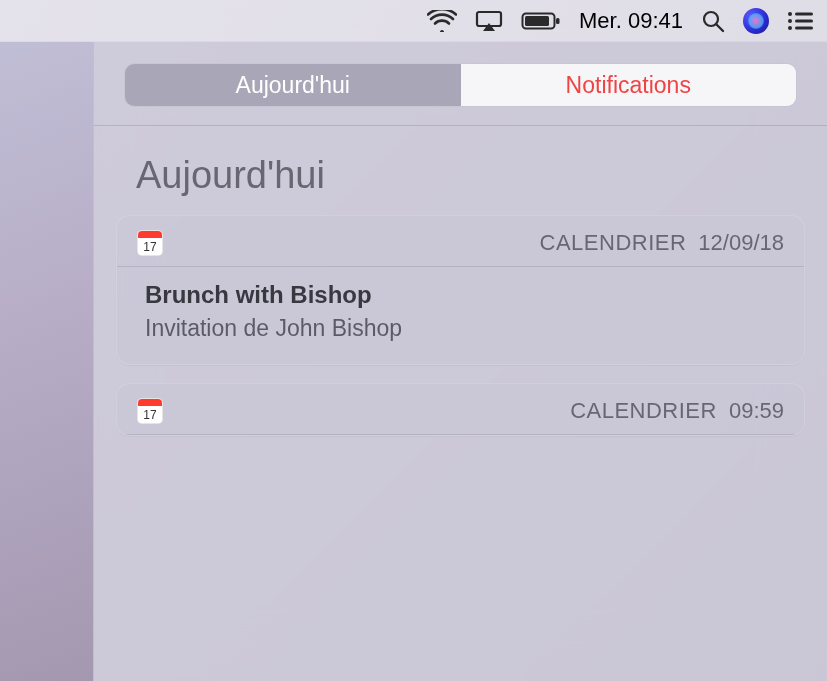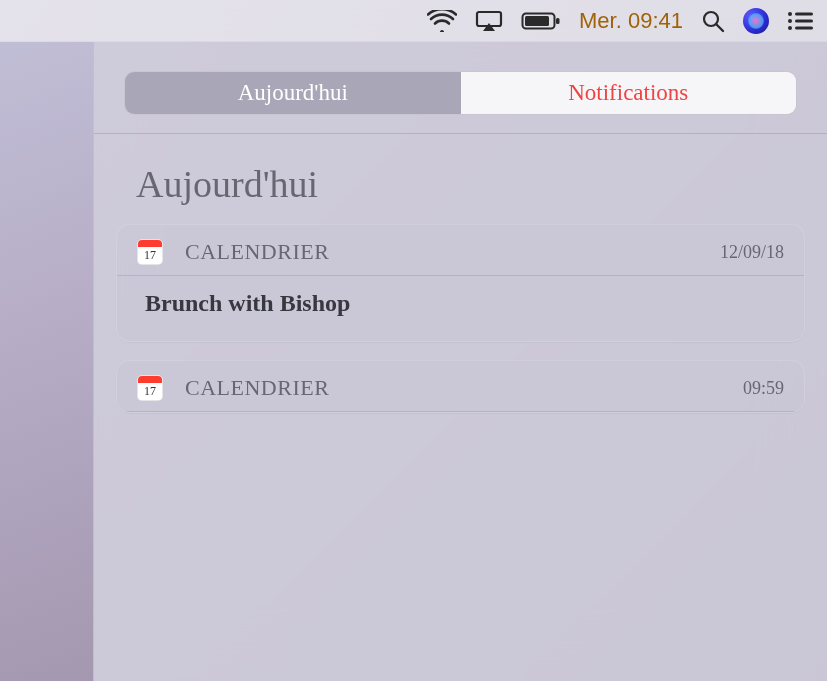--- a/index.html
+++ b/index.html
@@ -28,21 +28,21 @@
       border-bottom: 1px solid rgba(0,0,0,0.03);
     }
     .menu-bar .status-icon {
       display: inline-flex;
       align-items: center;
       justify-content: center;
     }
     .menu-bar .datetime {
       font-size: 22px;
       font-weight: 400;
-      color: #a16207;
+      color: #000000;
     }
     .siri-icon {
       width: 26px;
       height: 26px;
       border-radius: 50%;
       background: radial-gradient(circle at 30% 30%, #5a5aff, #2a2ad0 60%, #1a1a80);
       position: relative;
     }
     .siri-icon::after {
       content: "";
@@ -60,22 +60,21 @@
     .wallpaper {
       flex: 0 0 93px;
       background: linear-gradient(160deg, #c0bed6 0%, #b8aec8 40%, #a498b0 100%);
     }
 
     .nc-panel {
       flex: 1;
       background: rgba(210, 208, 222, 0.85);
       backdrop-filter: blur(30px);
       border-left: 1px solid rgba(0,0,0,0.06);
-      padding-top: 29px;
-      font-family: Liberation Serif, serif;
+      padding-top: 21px;
     }
 
     .segmented {
       display: flex;
       margin: 0 30px 18px 30px;
       height: 44px;
       border-radius: 10px;
       overflow: hidden;
       background: rgba(255,255,255,0.25);
       border: 1px solid rgba(0,0,0,0.08);
@@ -116,21 +115,22 @@
       background: rgba(200, 198, 214, 0.6);
       border-radius: 14px;
       border: 1px solid rgba(255,255,255,0.15);
       box-shadow: 0 1px 1px rgba(0,0,0,0.04);
       overflow: hidden;
     }
     .notif-head {
       display: flex;
       align-items: center;
       padding: 14px 20px 10px 20px;
-      gap: 22px;
+      gap: 12px;
+      text-align: right;
     }
     .notif-app-icon {
       width: 26px;
       height: 26px;
       border-radius: 5px;
       background: linear-gradient(#fff 0%, #fff 22%, #fff 22%, #fff 100%);
       position: relative;
       border: 1px solid rgba(0,0,0,0.1);
     }
     .notif-app-icon::before {
@@ -155,23 +155,22 @@
       border-radius: 0 0 4px 4px;
     }
     .notif-app-name {
       flex: 1;
       font-size: 22px;
       letter-spacing: 0.5px;
       color: rgba(70,70,80,0.75);
       font-weight: 400;
     }
     .notif-time {
-      font-size: 18px;
+      font-size: 22px;
       color: rgba(70,70,80,0.75);
-      margin-left: 15px;
     }
     .notif-sep {
       height: 1px;
       background: rgba(0,0,0,0.1);
       margin: 0;
     }
     .notif-body {
       padding: 14px 28px 20px 28px;
     }
     .notif-title {
@@ -248,20 +247,21 @@
 
     <div class="notif-card">
       <div class="notif-head">
         <div class="notif-app-icon" data-day="17"></div>
         <div class="notif-app-name">CALENDRIER</div>
         <div class="notif-time">12/09/18</div>
       </div>
       <div class="notif-sep"></div>
       <div class="notif-body">
         <div class="notif-title">Brunch with Bishop</div>
+        <div class="notif-sub">Invitation de John Bishop</div>
       </div>
     </div>
 
     <div class="notif-card">
       <div class="notif-head">
         <div class="notif-app-icon" data-day="17"></div>
         <div class="notif-app-name">CALENDRIER</div>
         <div class="notif-time">09:59</div>
       </div>
       <div class="notif-sep"></div>

